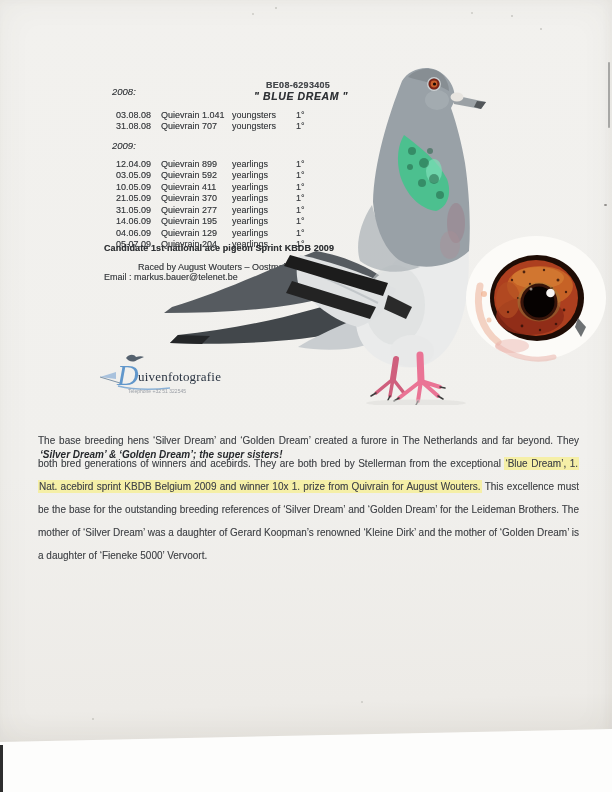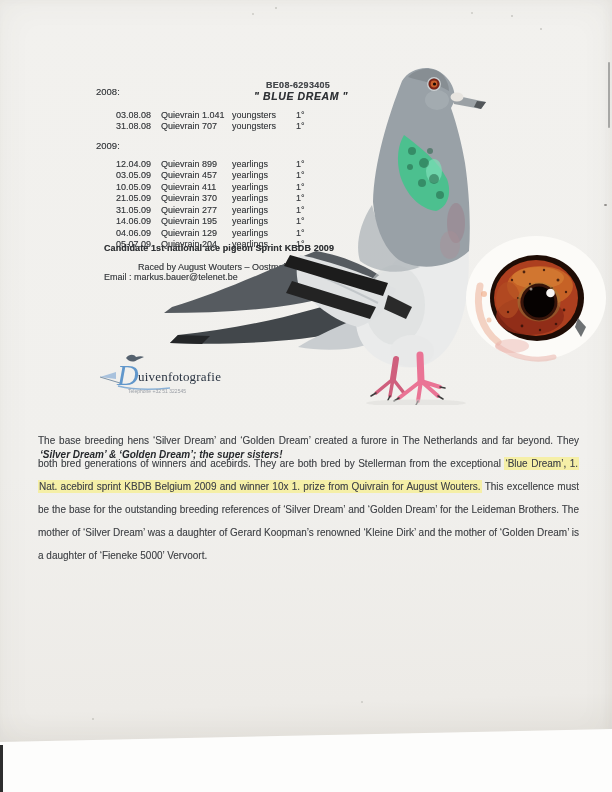--- a/index.html
+++ b/index.html
@@ -12,21 +12,21 @@
   
   .paper{
     position:absolute;left:0;top:0;width:612px;height:746px;
     clip-path:polygon(0 0,612px 0,612px 729px,0 742px);
     background:linear-gradient(178deg,#f2f1ee 0%,#f1f0ed 62%,#edebe7 93%,#e1ded8 100%);
     box-shadow:inset 0 0 34px rgba(90,85,70,.06), inset -3px 0 10px rgba(90,85,70,.04);
   }
   .scant{color:#3d4044;text-shadow:0 0 .5px rgba(45,45,48,.5);}
   .ring{left:266px;top:80px;font-size:9px;font-weight:bold;letter-spacing:.3px;color:#46494d;}
   .pname{left:254px;top:90px;font-size:10.5px;font-weight:bold;font-style:italic;letter-spacing:.6px;color:#2e3135;}
-  .season{left:96px;font-size:9.5px;}
+  .season{left:112px;font-size:9.5px;font-style:italic;}
   .rows{left:104px;}
   .rrow{display:flex;font-size:9px;line-height:11.45px;white-space:nowrap;padding-left:12px;}
   .c-date{width:45px;}
   .c-place{width:41px;}
   .c-birds{width:22px;text-align:left;}
   .c-type{width:58px;padding-left:8px;}
   .c-pos{padding-left:6px;}
   .honor{left:104px;top:243px;font-size:9px;font-weight:bold;color:#2e3134;letter-spacing:.1px;}
   .raced{left:104px;top:262px;font-size:9px;padding-left:34px;}
   .email{left:104px;top:272px;font-size:9px;}
@@ -85,21 +85,21 @@
   <div class="rrow scant">
     <span class="c-date">12.04.09</span>
     <span class="c-place">Quievrain</span>
     <span class="c-birds">899</span>
     <span class="c-type">yearlings</span>
     <span class="c-pos">1°</span>
   </div>
   <div class="rrow scant">
     <span class="c-date">03.05.09</span>
     <span class="c-place">Quievrain</span>
-    <span class="c-birds">457</span>
+    <span class="c-birds">592</span>
     <span class="c-type">yearlings</span>
     <span class="c-pos">1°</span>
   </div>
   <div class="rrow scant">
     <span class="c-date">10.05.09</span>
     <span class="c-place">Quievrain</span>
     <span class="c-birds">411</span>
     <span class="c-type">yearlings</span>
     <span class="c-pos">1°</span>
   </div>

